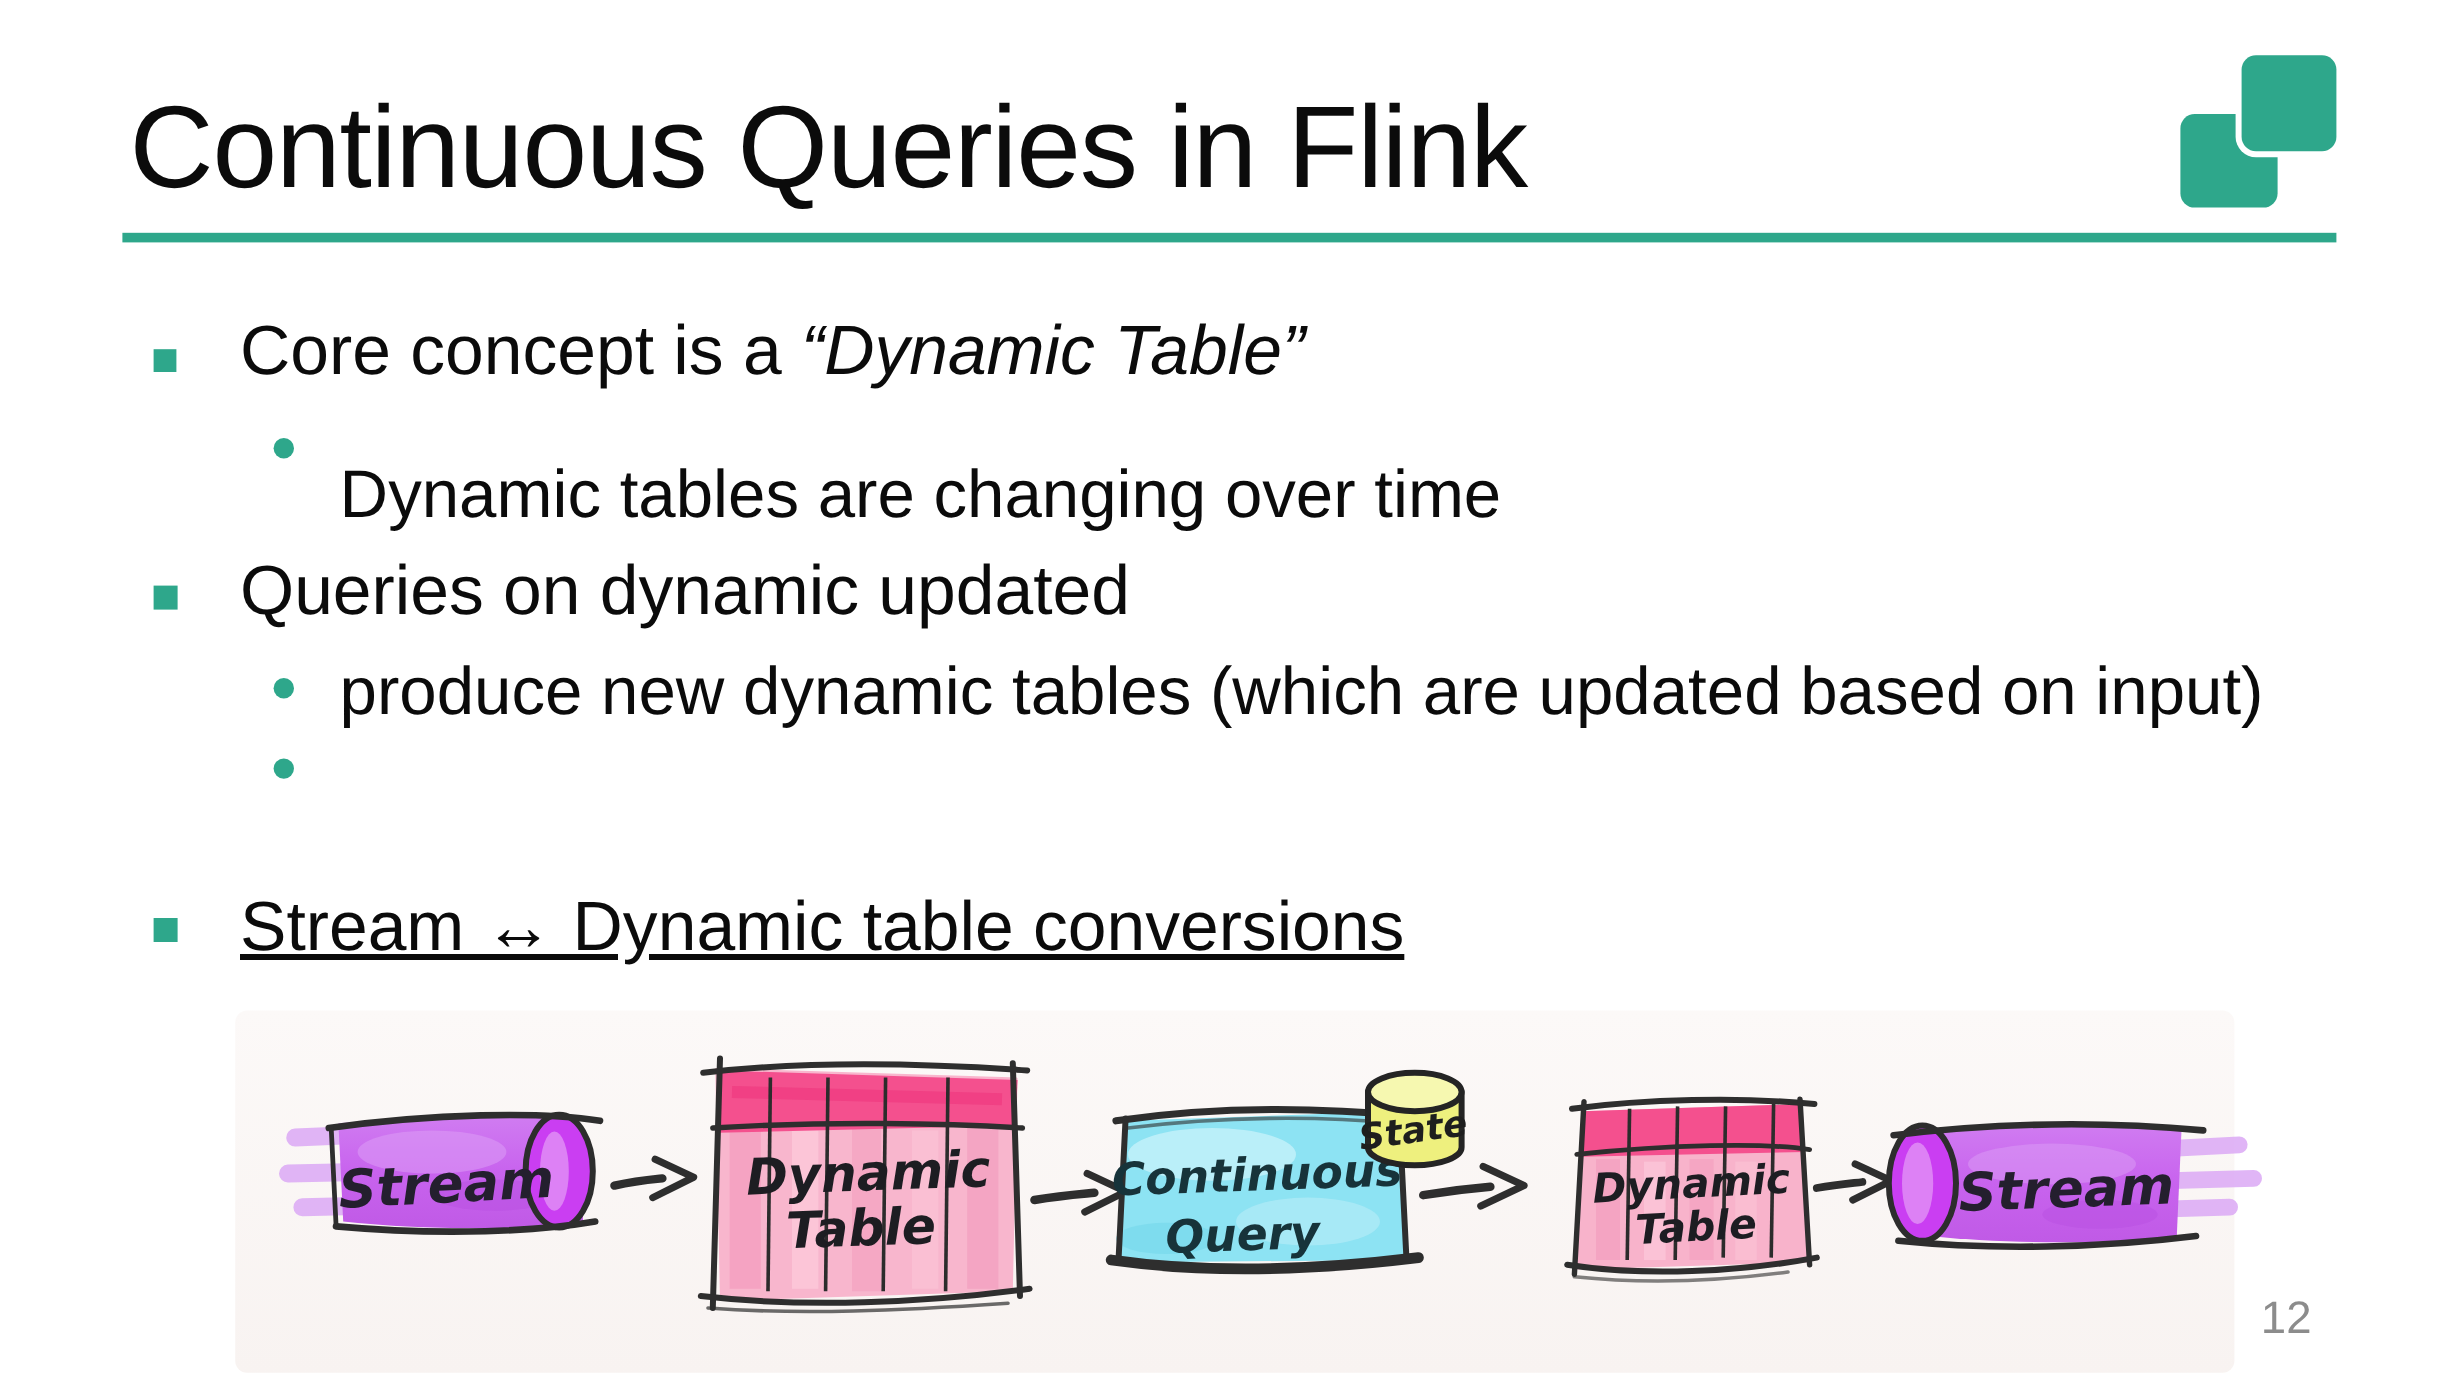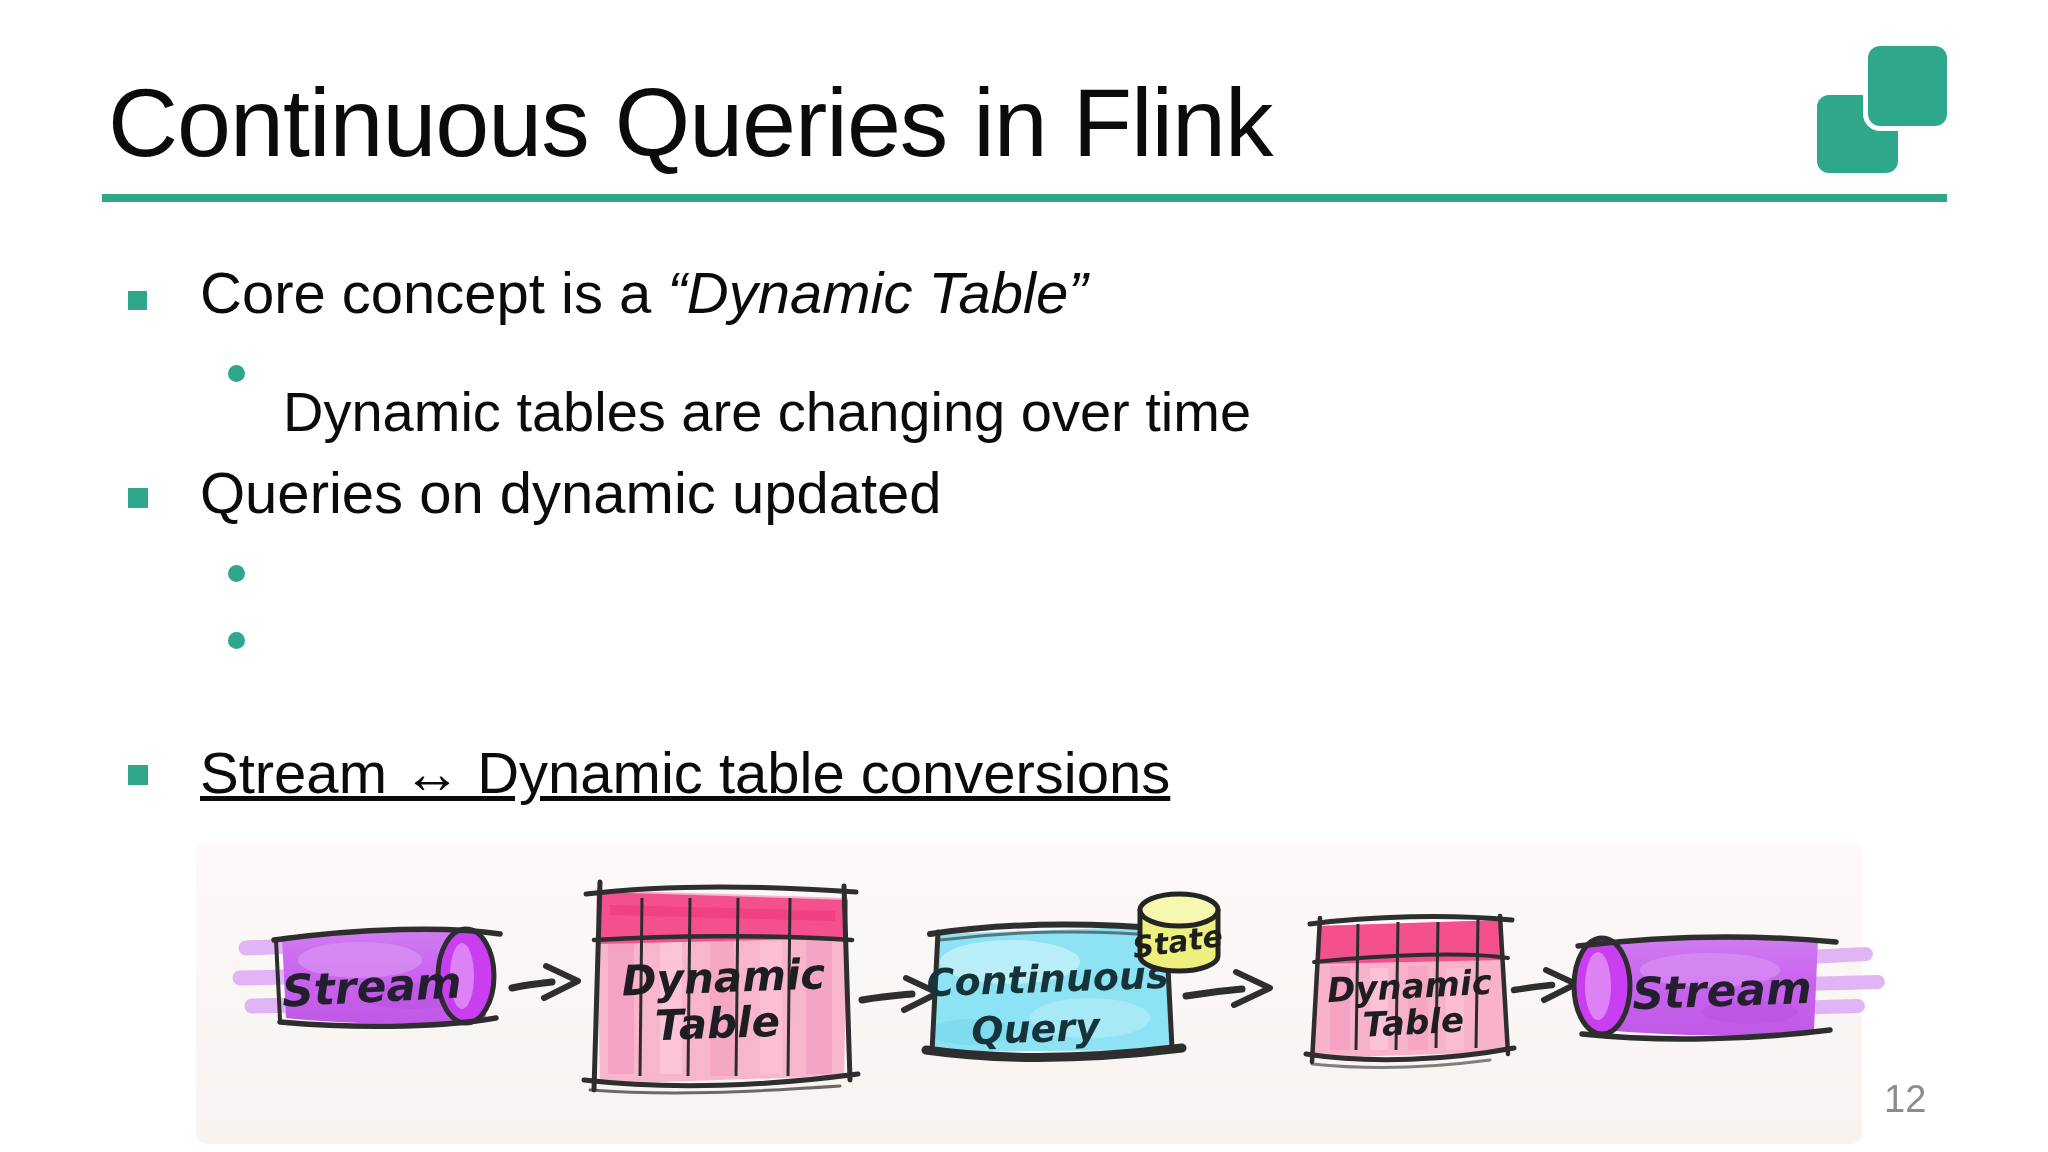--- a/index.html
+++ b/index.html
@@ -61,20 +61,21 @@
   <div class="marker-square" style="left:128px;top:291px;width:19px;height:19px;"></div>
   <div class="bullet-text lvl1" style="left:200px;top:264px;"><span>Core concept is a </span><span class="italic">“Dynamic Table”</span></div>
 
   <div class="marker-dot" style="left:228px;top:365px;width:17px;height:17px;"></div>
   <div class="bullet-text lvl2" style="left:283px;top:352px;margin-top:32px;">Dynamic tables are changing over time</div>
 
   <div class="marker-square" style="left:128px;top:488px;width:20px;height:20px;"></div>
   <div class="bullet-text lvl1" style="left:200px;top:464px;">Queries on dynamic updated</div>
 
   <div class="marker-dot" style="left:228px;top:565px;width:17px;height:17px;"></div>
+  <div class="bullet-text lvl2" style="left:283px;top:548px;">produce new dynamic tables (which are updated based on input)</div>
 
   <div class="marker-dot" style="left:228px;top:632px;width:17px;height:17px;"></div>
 
   <div class="marker-square" style="left:128px;top:765px;width:20px;height:20px;"></div>
   <div class="bullet-text lvl1" style="left:200px;top:744px;text-decoration:underline;">Stream ↔ Dynamic table conversions</div>
 
   <svg class="diagram" viewBox="0 0 1700 310">
     <defs>
       <linearGradient id="bgGrad" x1="0" y1="0" x2="0" y2="1">
         <stop offset="0" stop-color="#fcf9f8"></stop>

